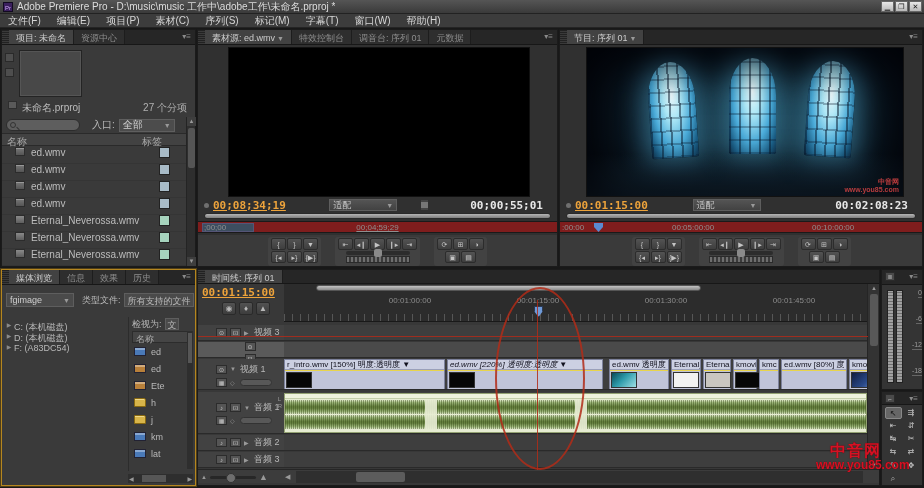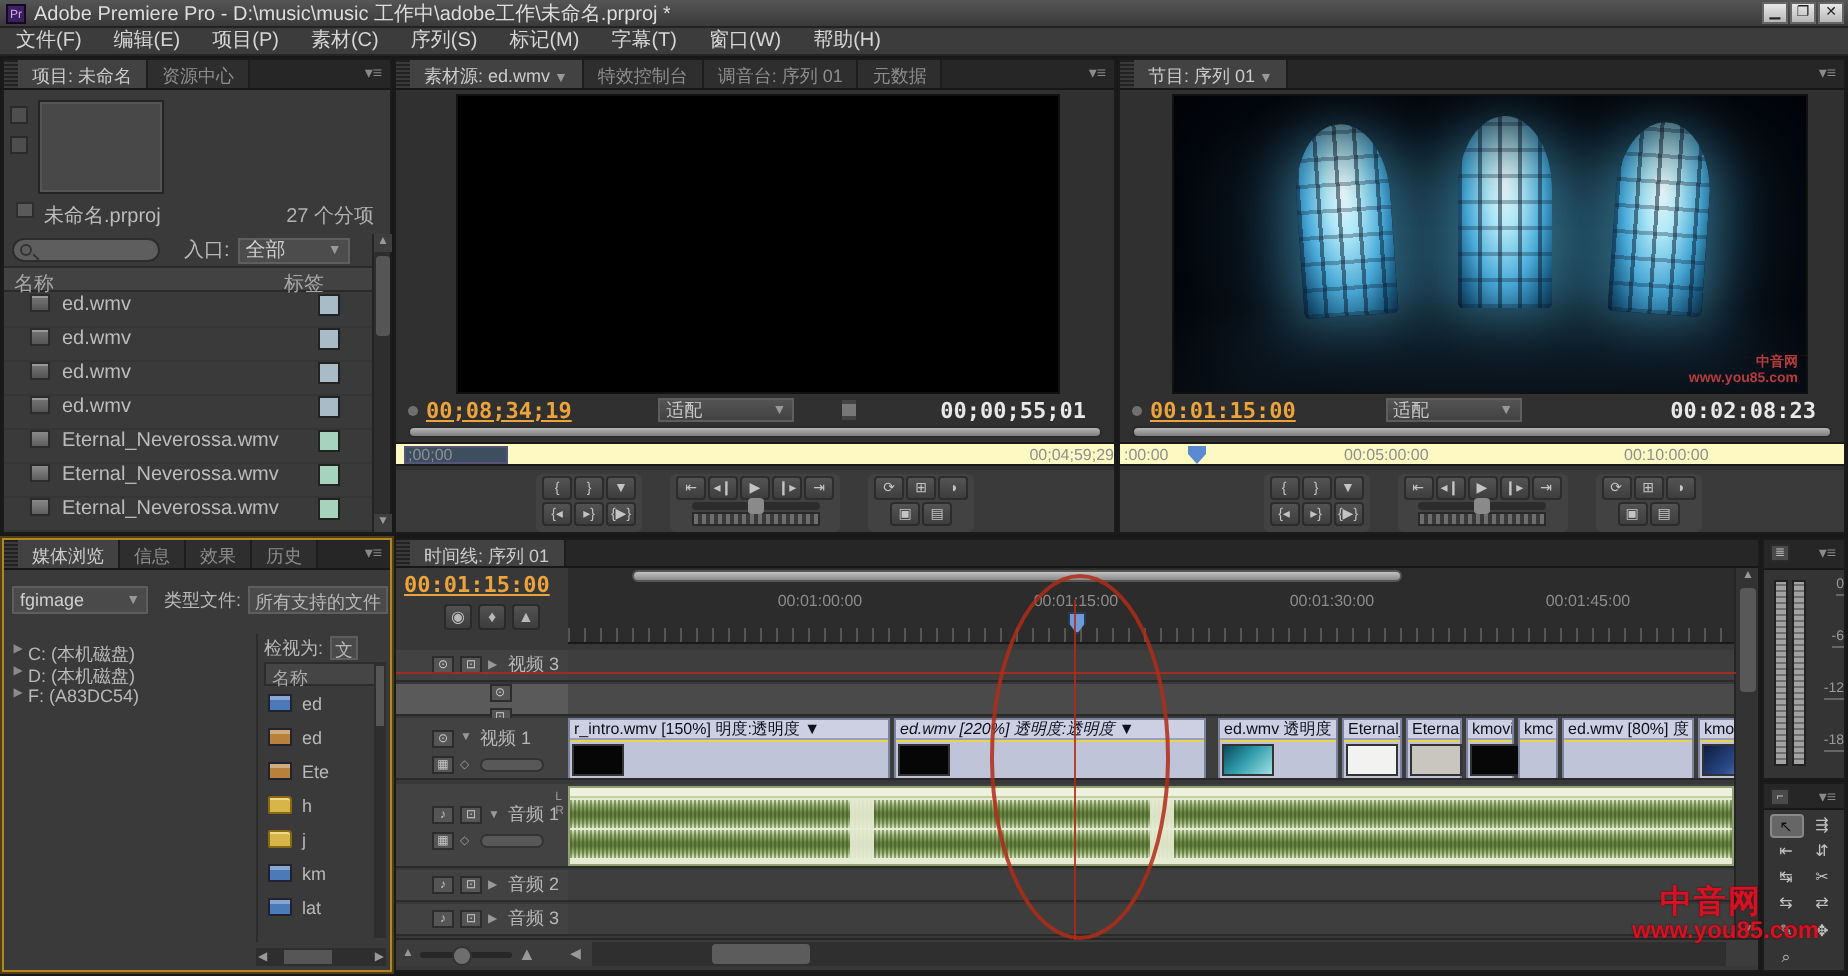--- a/index.html
+++ b/index.html
@@ -97,25 +97,25 @@
   .fit-dd { position:absolute; left:46%; transform:translateX(-50%); width:68px; height:12px;
     background:linear-gradient(#545454,#424242); border:1px solid #5e5e5e; font-size:9px; color:#c8c8c8;
     display:flex; align-items:center; padding:0 3px; }
   .fit-dd .dd { margin-left:auto; font-size:7px; color:#999; }
   .film-mini { position:absolute; left:62%; width:7px; height:10px; background:#777;
     box-shadow:inset 0 2px 0 #444, inset 0 -2px 0 #444; }
   .duration { margin-left:auto; padding-right:14px; font-family:"DejaVu Sans Mono",monospace;
     font-weight:bold; font-size:11px; color:#e8e8e8; }
   .zoombar { position:absolute; left:6px; right:6px; top:168px; height:6px; border-radius:3px;
     background:linear-gradient(#b5b5b5,#7e7e7e); border:1px solid #2a2a2a; }
-  .scrubber { position:absolute; left:0; right:0; top:176px; height:12px; background:#fef9c3;
+  .scrubber { position:absolute; left:0; right:0; top:176px; height:12px; background:#7f1d1d;
     border-top:1px solid #1a1a1a; border-bottom:1px solid #1a1a1a; }
   .scrub-label { position:absolute; top:1px; font-size:8px; color:#8f8f8f; white-space:nowrap; }
   .src-region { position:absolute; left:4px; top:1px; width:52px; height:9px; background:#3d4e60; border:1px solid #557; }
-  .scrub-center { position:absolute; left:0; right:0; text-align:right; top:1px; font-size:8px; color:#8f8f8f; }
+  .scrub-center { position:absolute; left:0; right:0; text-align:center; top:1px; font-size:8px; color:#8f8f8f;text-decoration:underline; }
   .blue-ph { position:absolute; top:1px; width:9px; height:9px; background:#5a8ad0;
     clip-path:polygon(0 0,100% 0,100% 45%,50% 100%,0 45%); }
   .transport { position:absolute; left:0; right:0; top:190px; height:31px; background:#3a3a3a;
     display:flex; justify-content:center; gap:14px; padding-top:2px; }
   .tg { display:flex; flex-direction:column; gap:1px; background:#424242; border-radius:3px; padding:1px 3px; }
   .tr { display:flex; gap:1px; justify-content:center; align-items:center; }
   .tbtn { min-width:15px; height:12px; font-size:7px; line-height:11px; text-align:center; color:#c4c4c4;
     background:linear-gradient(#535353,#3e3e3e); border:1px solid #2c2c2c; border-radius:2px; padding:0 1px; }
   .shuttle { width:64px; height:4px; background:#2c2c2c; border-radius:2px; position:relative; }
   .shuttle::after { content:""; position:absolute; left:28px; top:-2px; width:8px; height:8px; background:#8a8a8a; border-radius:2px; }

